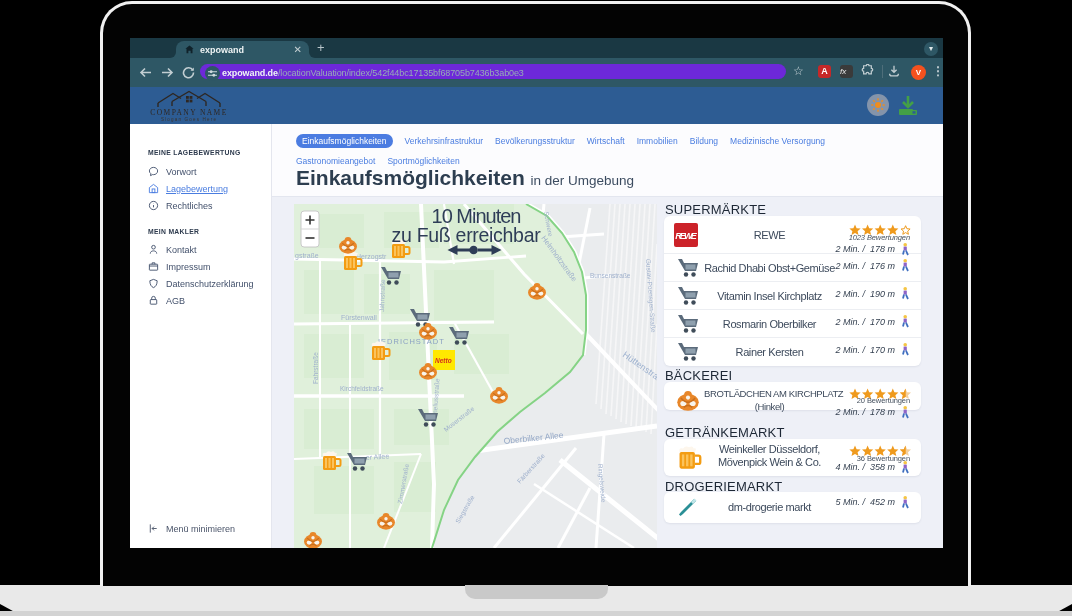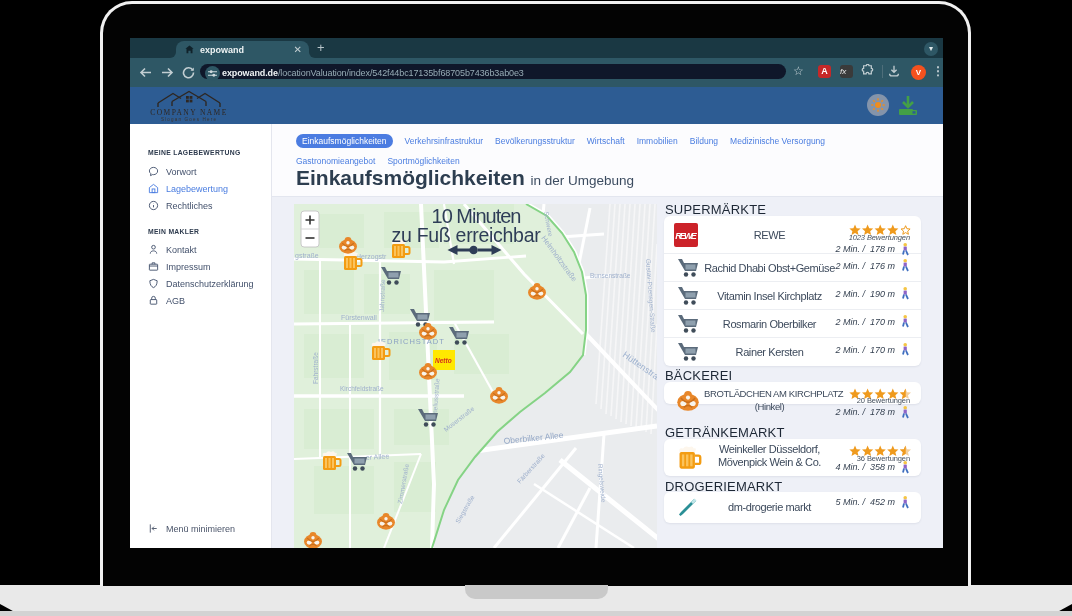--- a/index.html
+++ b/index.html
@@ -29,21 +29,21 @@
          background:#2e5765; border-radius:8px 8px 0 0; color:#e8eef0; }
   #tab .title { position:absolute; left:24px; top:4px; font-size:9px; font-weight:bold; color:#eef3f4; }
   #tab .close { position:absolute; right:7px; top:3px; font-size:10px; color:#c3ced2; }
   #newtab { position:absolute; left:187px; top:2px; font-size:13px; color:#b7c4c9; }
   #tabchev { position:absolute; left:794px; top:4px; width:14px; height:14px; border-radius:50%;
              background:#2e5765; color:#dfe7e9; font-size:8px; text-align:center; line-height:13px; }
 
   #toolbar { position:absolute; left:0; top:20px; width:813px; height:29px; background:#2e5765; }
   .navic { position:absolute; top:7px; font-size:12px; color:#c9d4d8; }
   #pill { position:absolute; left:70px; top:6px; width:586px; height:15px; border-radius:10px;
-          background:#0f172a; color:#97acb5; font-size:9px; line-height:19px; }
+          background:#6d28d9; color:#97acb5; font-size:9px; line-height:19px; }
   #pill b { color:#f0f4f5; font-weight:bold; }
   #pill .tune { position:absolute; left:5px; top:2px; width:15px; height:15px; border-radius:50%;
                 background:#2e5765; }
 
   
   #appheader { position:absolute; left:0; top:49px; width:813px; height:37px; background:#2d5c93; }
 
   
   #sidebar { position:absolute; left:0; top:86px; width:142px; height:424px; background:#fff;
              border-right:1px solid #e4e6ee; }
@@ -185,21 +185,21 @@
         <rect x="15" y="17" width="6" height="5" rx="1" fill="#43a047"></rect>
         <rect x="16.5" y="18.2" width="3" height="2.4" fill="#2d5c93"></rect>
       </svg>
     </div>
 
     <div id="sidebar"></div>
     <div class="sechead" style="top:111px;">MEINE LAGEBEWERTUNG</div>
     <div class="sitem" style="top:128px;"><svg width="11" height="11" viewBox="0 0 24 24" fill="none" stroke="#42506b" stroke-width="2">
           <path d="M12 3 C7 3 3 6.5 3 10.8 C3 13.2 4.2 15.3 6.2 16.7 L5.5 21 L10 18.7 C10.6 18.8 11.3 18.9 12 18.9 C17 18.9 21 15.4 21 10.8 C21 6.5 17 3 12 3 Z"></path>
         </svg>Vorwort</div>
-    <div class="sitem active" style="top:145px;"><svg width="11" height="11" viewBox="0 0 24 24" fill="none" stroke="#4a7de0" stroke-width="2">
+    <div class="sitem active" style="top:145px;text-decoration:underline;"><svg width="11" height="11" viewBox="0 0 24 24" fill="none" stroke="#4a7de0" stroke-width="2">
           <path d="M3 10 L12 3 L21 10 L21 21 L3 21 Z"></path>
           <rect x="9" y="13" width="6" height="8"></rect>
         </svg>Lagebewertung</div>
     <div class="sitem" style="top:162px;"><svg width="11" height="11" viewBox="0 0 24 24" fill="none" stroke="#42506b" stroke-width="2">
           <circle cx="12" cy="12" r="9"></circle>
           <path d="M12 8 L12 8.5 M12 11 L12 16"></path>
         </svg>Rechtliches</div>
     <div class="sechead" style="top:190px;">MEIN MAKLER</div>
     <div class="sitem" style="top:206px;"><svg width="11" height="11" viewBox="0 0 24 24" fill="none" stroke="#42506b" stroke-width="2">
           <circle cx="12" cy="7" r="4"></circle>
@@ -470,21 +470,21 @@
         <div class="rdist" style="top:7px;">2 Min. /&nbsp; 170 m</div>
         <svg class="walker" style="right:11px;top:5px;" width="10" height="13" viewBox="0 0 10 13">
             <circle cx="5.2" cy="1.8" r="1.8" fill="#f5c544"></circle>
             <rect x="3.6" y="3.6" width="3.2" height="4" fill="#8e64c8"></rect>
             <path d="M4 7.5 L3 11.5 M6 7.5 L7 10 L8 12" stroke="#3f6fc0" stroke-width="1.8" fill="none"></path>
           </svg>
       </div>
     </div>
 
     <div class="panelhead" style="top:330px;">BÄCKEREI</div>
-    <div class="card" style="top:344px; height:22px;">
+    <div class="card" style="top:344px; height:28px;">
       <svg style="position:absolute;left:12px;top:8px;" width="24" height="22" viewBox="0 0 18 18">
           <circle cx="9" cy="4" r="3.2" fill="#e8872a"></circle>
           <ellipse cx="9" cy="10" rx="8.8" ry="7" fill="#e8872a"></ellipse>
           <ellipse cx="5.2" cy="11" rx="2.5" ry="2.1" fill="#f8f4ec"></ellipse>
           <ellipse cx="12.8" cy="11" rx="2.5" ry="2.1" fill="#f8f4ec"></ellipse>
           <circle cx="9" cy="6.2" r="1.7" fill="#f8f4ec"></circle>
           <path d="M3.2 6.6 Q9 13.5 14.8 6.6 M5.5 14.2 Q9 11.2 12.5 14.2" stroke="#c96f1d" stroke-width="1.2" fill="none"></path>
         </svg>
       <div class="rname" style="top:6px;font-size:9.5px;">BROTLÄDCHEN AM KIRCHPLATZ<br>(Hinkel)</div>
       <div class="stars" style="top:4px;"><svg width="62" height="12" viewBox="0 0 62 12">

